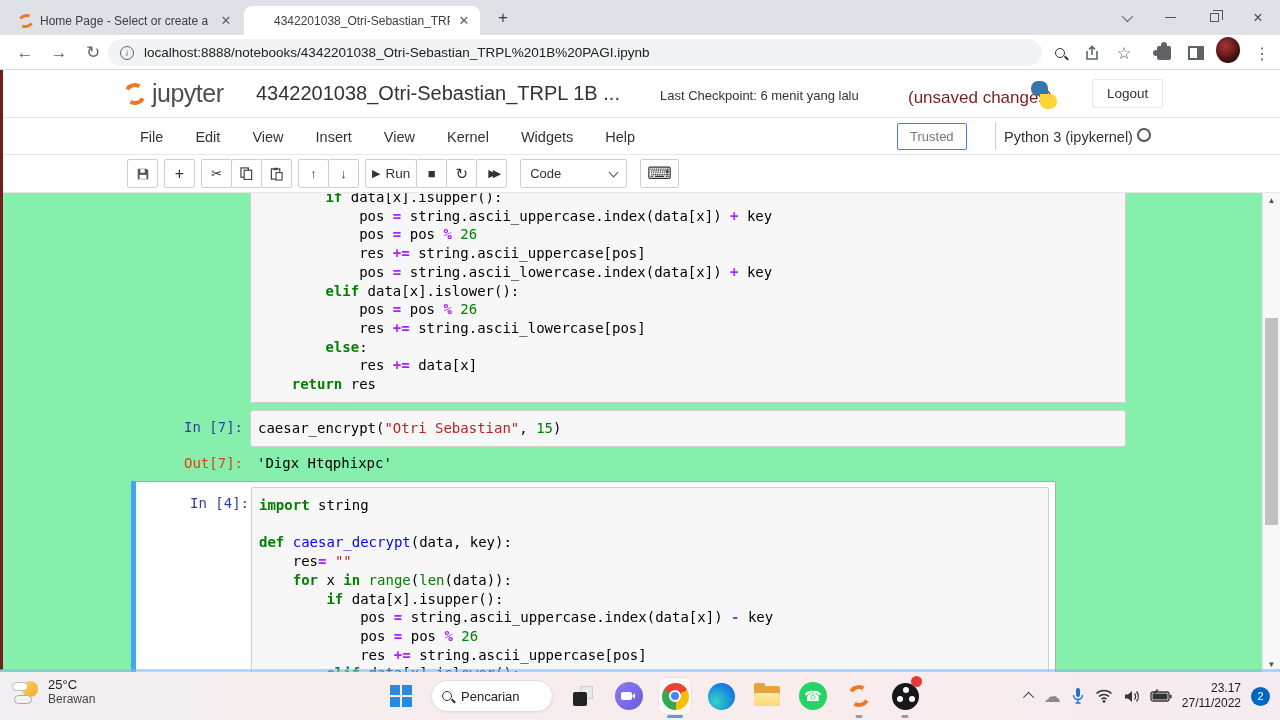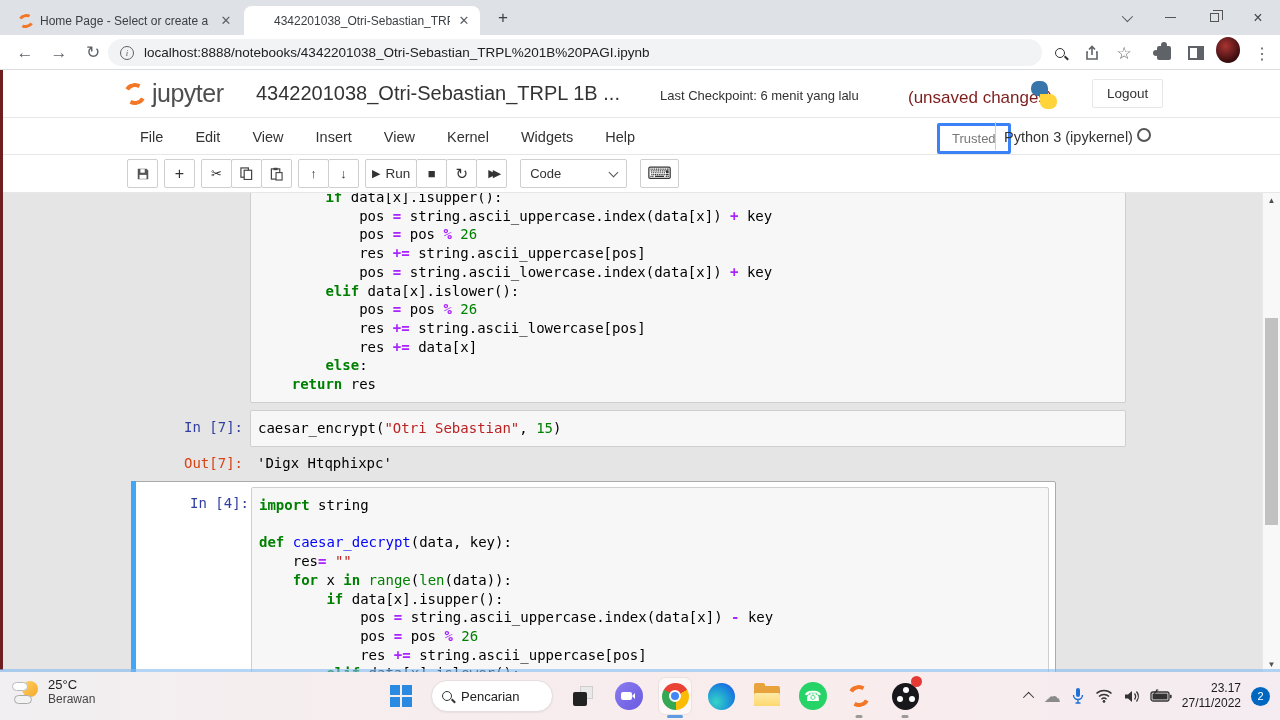--- a/index.html
+++ b/index.html
@@ -52,38 +52,38 @@
   #unsaved { position:absolute; left:908px; top:18px; font-size:17px; color:#7f1d1d; }
   .pylogo { position:absolute; left:1030px; top:11px; width:28px; height:28px; }
   .pylogo .py-b { position:absolute; left:1px; top:0; width:17px; height:15px; background:#3776AB; border-radius:7px 7px 0 7px; }
   .pylogo .py-y { position:absolute; right:1px; bottom:0; width:17px; height:15px; background:#FFD43B; border-radius:0 7px 7px 7px; }
   #logout { position:absolute; left:1092px; top:9px; padding:6px 14px; border:1px solid #e7e7e7; border-radius:2px; font-size:13.5px; color:#333; background:#fff; }
 
   
   #jpmenubar { position:absolute; left:0; top:118px; width:1280px; height:37px; background:#fff; border-bottom:1px solid #e7e7e7; }
   #menus { position:absolute; left:124px; top:0; height:37px; display:flex; align-items:center; }
   .menu-item { padding:0 16px; font-size:14.5px; color:#333; }
-  #trusted { position:absolute; left:897px; top:5px; padding:5px 12px; border:3px solid #3b82f6; border-radius:2px; font-size:13px; color:#777;margin-left:40px; }
+  #trusted { position:absolute; left:897px; top:5px; padding:5px 12px; border:1px solid #3b82f6; border-radius:2px; font-size:13px; color:#777; }
   .mb-divider { position:absolute; left:995px; top:4px; width:1px; height:28px; background:#cfcfcf; }
   #kernel-name { position:absolute; left:1004px; top:11px; font-size:14.5px; color:#333; }
   .kernel-circ { position:absolute; left:1137px; top:10px; width:14px; height:14px; border:2px solid #555; border-radius:50%; }
 
   
   #jptoolbar { position:absolute; left:0; top:155px; width:1280px; height:38px; background:#fff; border-bottom:1px solid #e7e7e7; }
   #tb-inner { position:absolute; left:127px; top:4px; display:flex; align-items:center; }
   .tb-btn { height:29px; min-width:31px; background:#fff; border:1px solid #cfcfcf; border-radius:2px; display:flex; align-items:center; justify-content:center; font-size:13px; color:#333; padding:0 6px; margin-right:-1px; }
   .tb-gap { width:7px; }
   .run-lab { margin-left:5px; font-size:13.5px; }
   .tb-tri { font-size:11px; }
   .tb-ff { letter-spacing:-4px; font-size:11px; padding-right:4px; }
   #cell-type { width:107px; justify-content:space-between; padding:0 9px; }
   .sel-chev { width:7px; height:7px; border-right:1.5px solid #555; border-bottom:1.5px solid #555; transform:rotate(45deg); margin-top:-3px; }
 
   
-  #content { position:absolute; left:0; top:193px; width:1280px; height:479px; background:#e5e5e5; overflow:hidden; }
+  #content { position:absolute; left:0; top:193px; width:1280px; height:479px; background:#86efac; overflow:hidden; }
   .code-box { background:#f7f7f7; border:1px solid #cfcfcf; border-radius:2px; padding:8px 0 8px 7px; }
   .cm-line { font-family:"DejaVu Sans Mono","Liberation Mono",monospace; font-size:14px; line-height:18.7px; min-height:18.7px; white-space:pre; color:#000; }
   .tk-k { color:#008000; font-weight:bold; }
   .tk-o { color:#AA22FF; font-weight:bold; }
   .tk-n { color:#008000; }
   .tk-s { color:#BA2121; }
   .tk-f { color:#0000FF;text-align:right; }
   .tk-b { color:#008000; }
   .tk-t { color:#000; }
   .prompt { position:absolute; width:112px; text-align:right; font-family:"DejaVu Sans Mono","Liberation Mono",monospace; font-size:14px; }
@@ -298,22 +298,22 @@
   <div id="content">
     <div id="cell-top-box" class="code-box">
         <div class="cm-line"><span class="tk-t">        </span><span class="tk-k">if</span><span class="tk-t"> data[x].isupper():</span></div>
         <div class="cm-line"><span class="tk-t">            pos </span><span class="tk-o">=</span><span class="tk-t"> string.ascii_uppercase.index(data[x]) </span><span class="tk-o">+</span><span class="tk-t"> key</span></div>
         <div class="cm-line"><span class="tk-t">            pos </span><span class="tk-o">=</span><span class="tk-t"> pos </span><span class="tk-o">%</span><span class="tk-t"> </span><span class="tk-n">26</span></div>
         <div class="cm-line"><span class="tk-t">            res </span><span class="tk-o">+=</span><span class="tk-t"> string.ascii_uppercase[pos]</span></div>
         <div class="cm-line"><span class="tk-t">            pos </span><span class="tk-o">=</span><span class="tk-t"> string.ascii_lowercase.index(data[x]) </span><span class="tk-o">+</span><span class="tk-t"> key</span></div>
         <div class="cm-line"><span class="tk-t">        </span><span class="tk-k">elif</span><span class="tk-t"> data[x].islower():</span></div>
         <div class="cm-line"><span class="tk-t">            pos </span><span class="tk-o">=</span><span class="tk-t"> pos </span><span class="tk-o">%</span><span class="tk-t"> </span><span class="tk-n">26</span></div>
         <div class="cm-line"><span class="tk-t">            res </span><span class="tk-o">+=</span><span class="tk-t"> string.ascii_lowercase[pos]</span></div>
+        <div class="cm-line"><span class="tk-t">        </span><span class="tk-k">else</span><span class="tk-t">:</span></div>
         <div class="cm-line"><span class="tk-t">            res </span><span class="tk-o">+=</span><span class="tk-t"> data[x]</span></div>
-        <div class="cm-line"><span class="tk-t">        </span><span class="tk-k">else</span><span class="tk-t">:</span></div>
         <div class="cm-line"><span class="tk-t">    </span><span class="tk-k">return</span><span class="tk-t"> res</span></div>
       </div>
 
     <div class="prompt prompt-in" id="in7-prompt">In [7]:</div>
     <div id="in7-box" class="code-box">
         <div class="cm-line"><span class="tk-t">caesar_encrypt(</span><span class="tk-s">"Otri Sebastian"</span><span class="tk-t">, </span><span class="tk-n">15</span><span class="tk-t">)</span></div>
       </div>
 
     <div class="prompt prompt-out" id="out7-prompt">Out[7]:</div>
     <div id="out7-text">'Digx Htqphixpc'</div>

